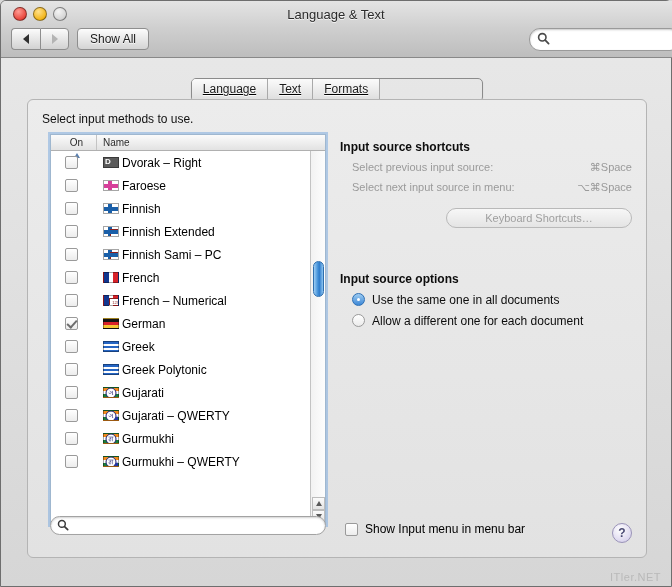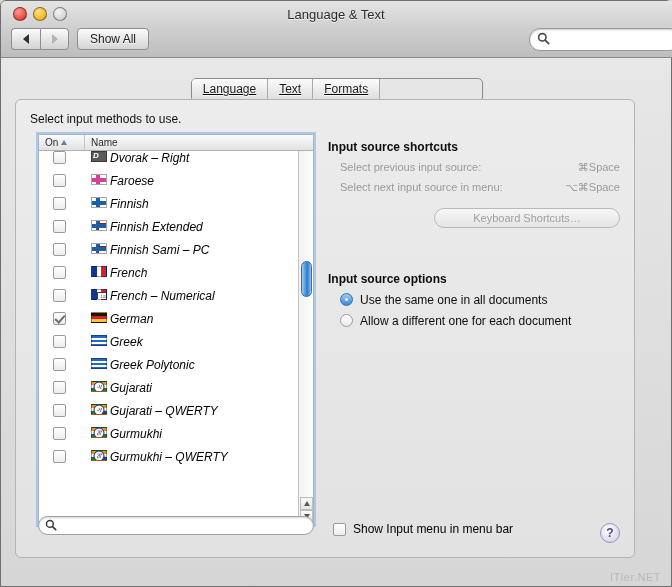--- a/index.html
+++ b/index.html
@@ -76,47 +76,47 @@
     text-shadow:0 1px 0 rgba(255,255,255,.8);
   }
   .tab:last-child{border-right:none;}
   .tab.sel{
     background:linear-gradient(180deg,#7fb6ef 0%,#3f8ee0 48%,#2f79d4 52%,#5fa3e8 100%);
     color:#fff;font-weight:bold;text-shadow:0 -1px 0 rgba(0,0,0,.35);margin-top:44px;
   }
 
   
   #panel{
-    position:absolute;left:14px;top:98px;width:620px;height:459px;
+    position:absolute;left:26px;top:98px;width:620px;height:459px;
     background:linear-gradient(180deg,#ececec,#e2e2e2);
     border:1px solid #b4b4b4;border-radius:6px;box-sizing:border-box;
   }
 
   #caption{position:absolute;left:14px;top:12px;font-size:12px;color:#101010;}
 
   
   #listbox{
     position:absolute;left:22px;top:34px;width:276px;height:391px;
     background:#fff;border:1px solid #9fb7cf;box-sizing:border-box;
     box-shadow:0 0 0 2px rgba(126,172,222,.55);
   }
   #list-head{
     height:16px;display:flex;box-sizing:border-box;
     background:linear-gradient(180deg,#fbfbfb,#e2e2e2);
     border-bottom:1px solid #b0b0b0;font-size:10px;color:#2b2b2b;
   }
   #col-on{width:46px;padding-left:6px;line-height:15px;border-right:1px solid #c4c4c4;
-          box-sizing:border-box;display:flex;align-items:center;gap:3px;}
+          box-sizing:border-box;display:flex;align-items:center;gap:3px;flex-direction:column;}
   #col-on .asc{width:0;height:0;border-left:3px solid transparent;border-right:3px solid transparent;
                border-bottom:5px solid #5a7fae;}
   #col-name{flex:1;padding-left:6px;line-height:15px;}
   #rows{
     position:absolute;left:0;top:16px;width:259px;height:373px;overflow:hidden;
   }
-  .row{height:23px;display:flex;align-items:flex-start;box-sizing:border-box;font-style:italic;}
+  .row{height:23px;display:flex;align-items:center;box-sizing:border-box;}
   .cb{
     width:13px;height:13px;margin-left:14px;box-sizing:border-box;
     border:1px solid #9a9a9a;border-radius:2px;
     background:linear-gradient(180deg,#ffffff,#ececec);
     position:relative;flex:none;
   }
   .cb.on::after{
     content:"";position:absolute;left:3px;top:0px;width:4px;height:8px;
     border:solid #6d6d6d;border-width:0 2px 2px 0;transform:rotate(42deg);
   }

